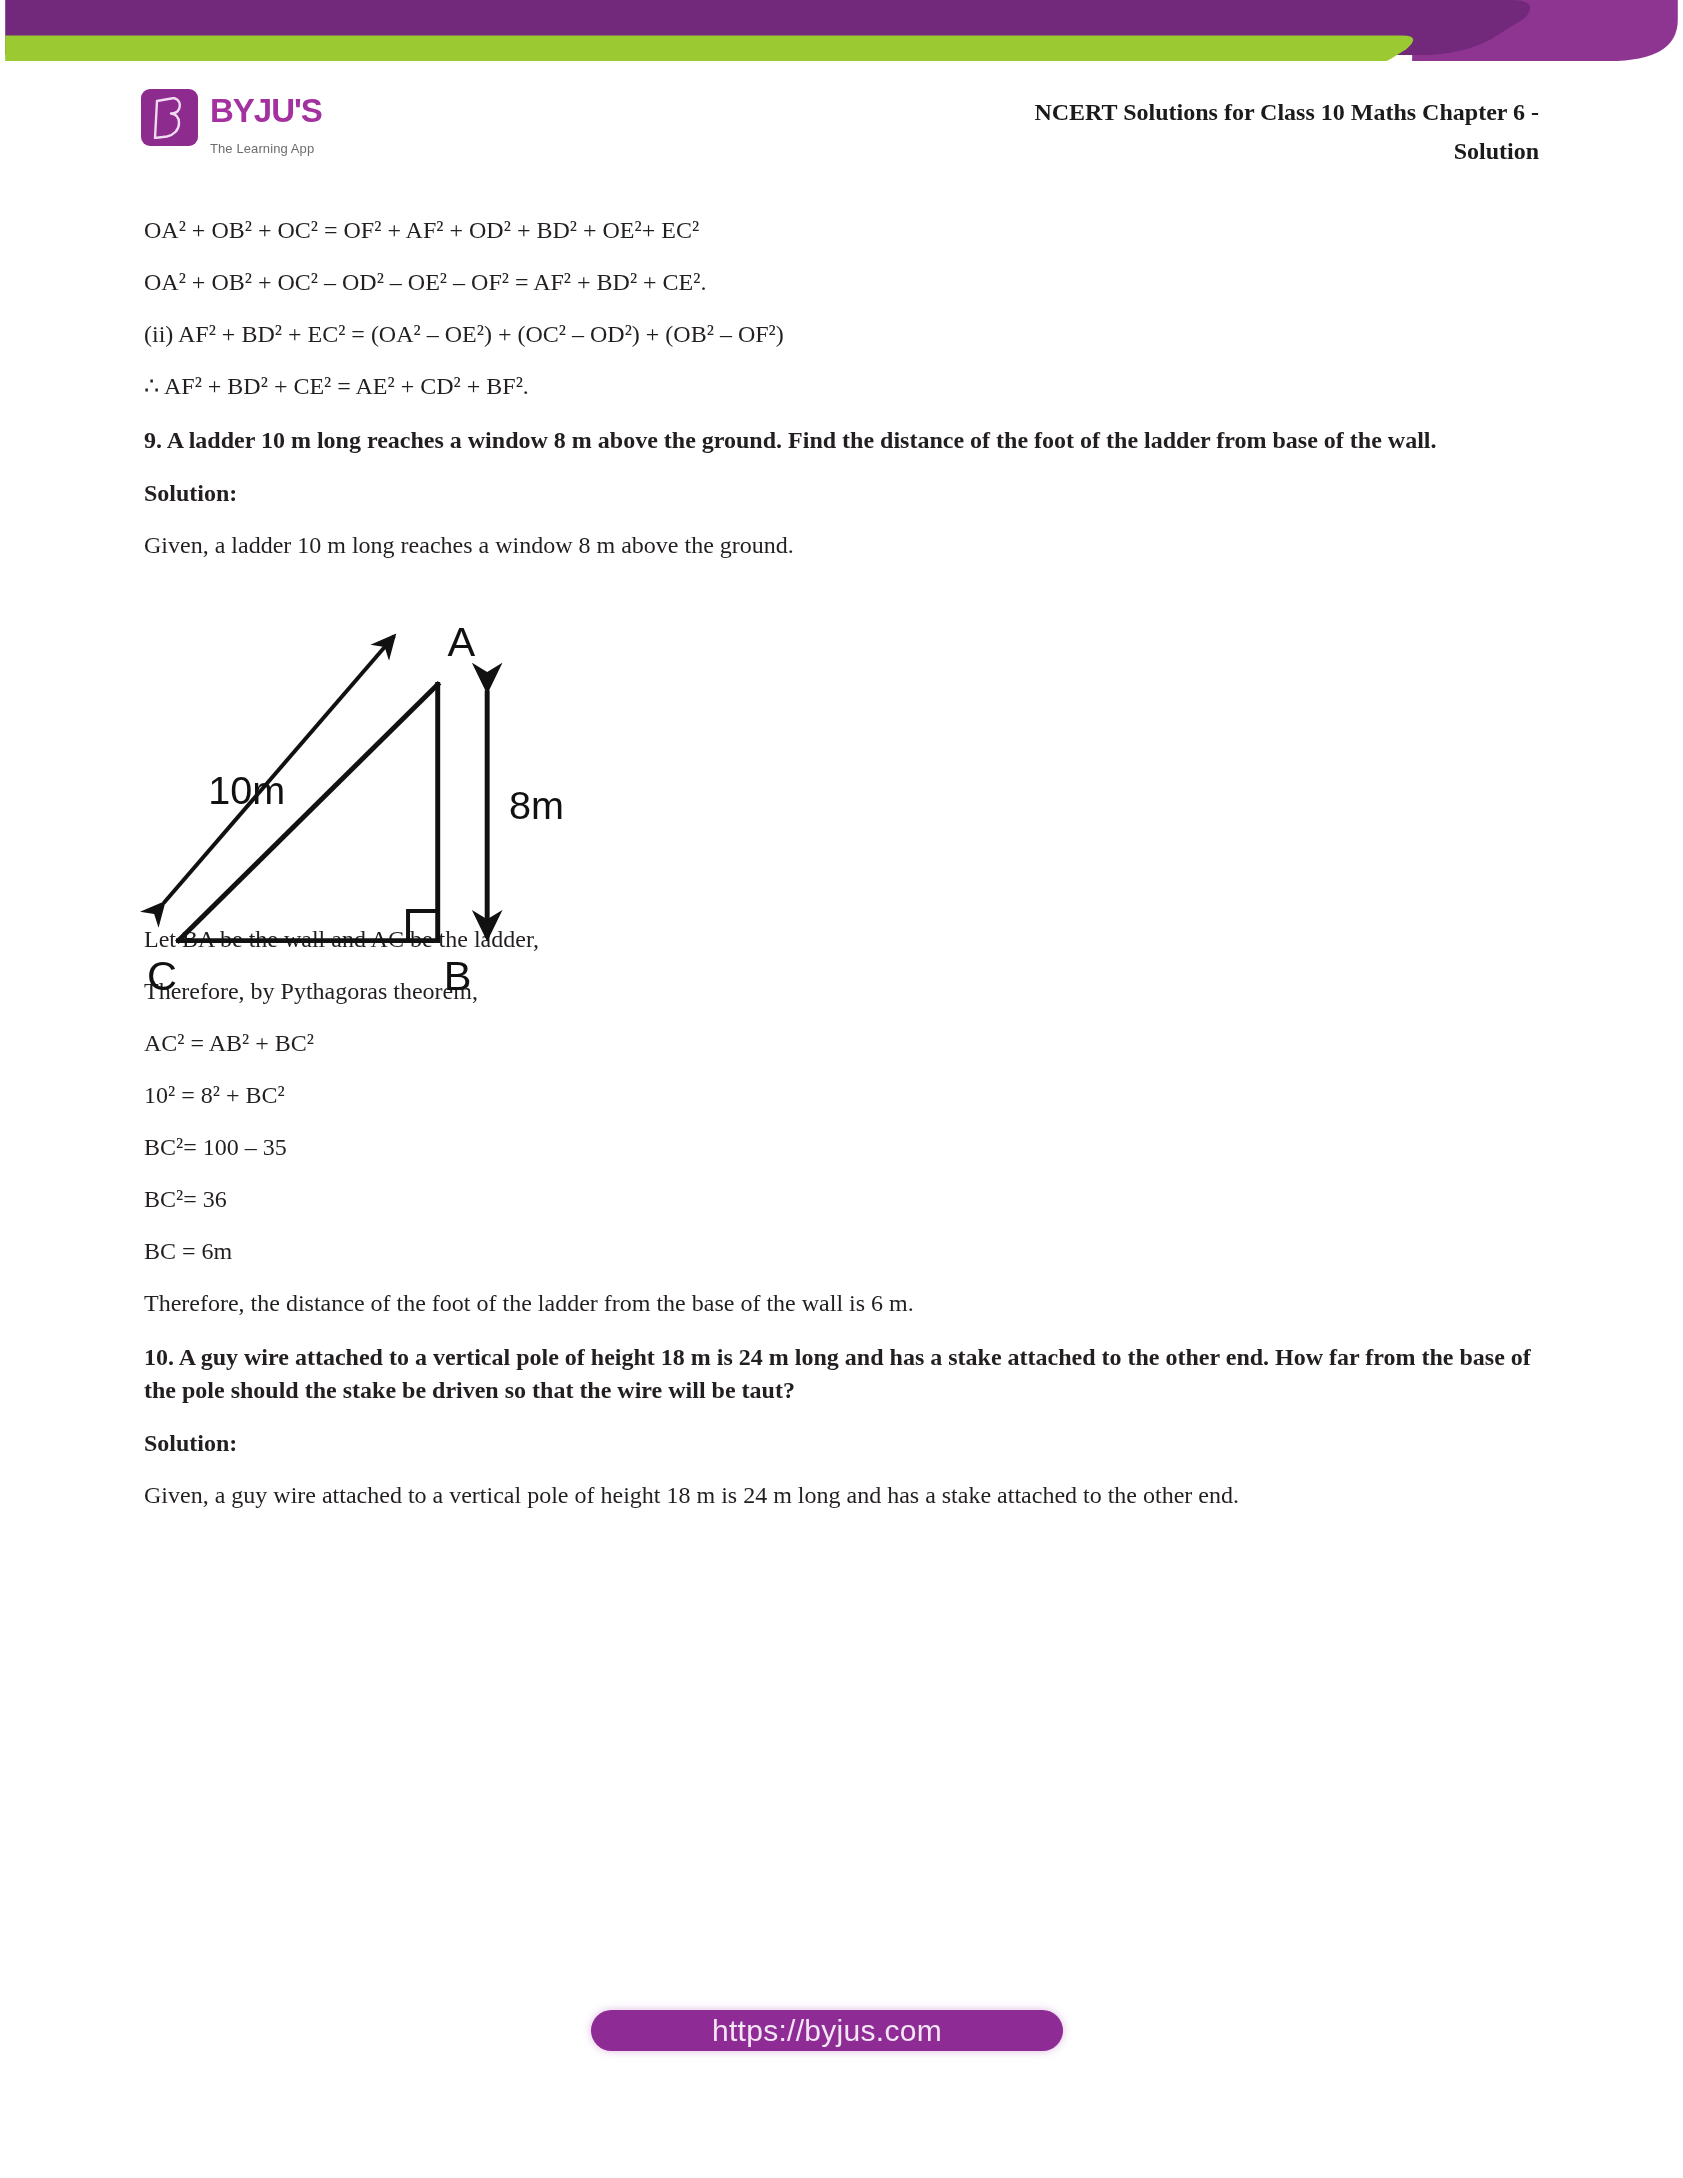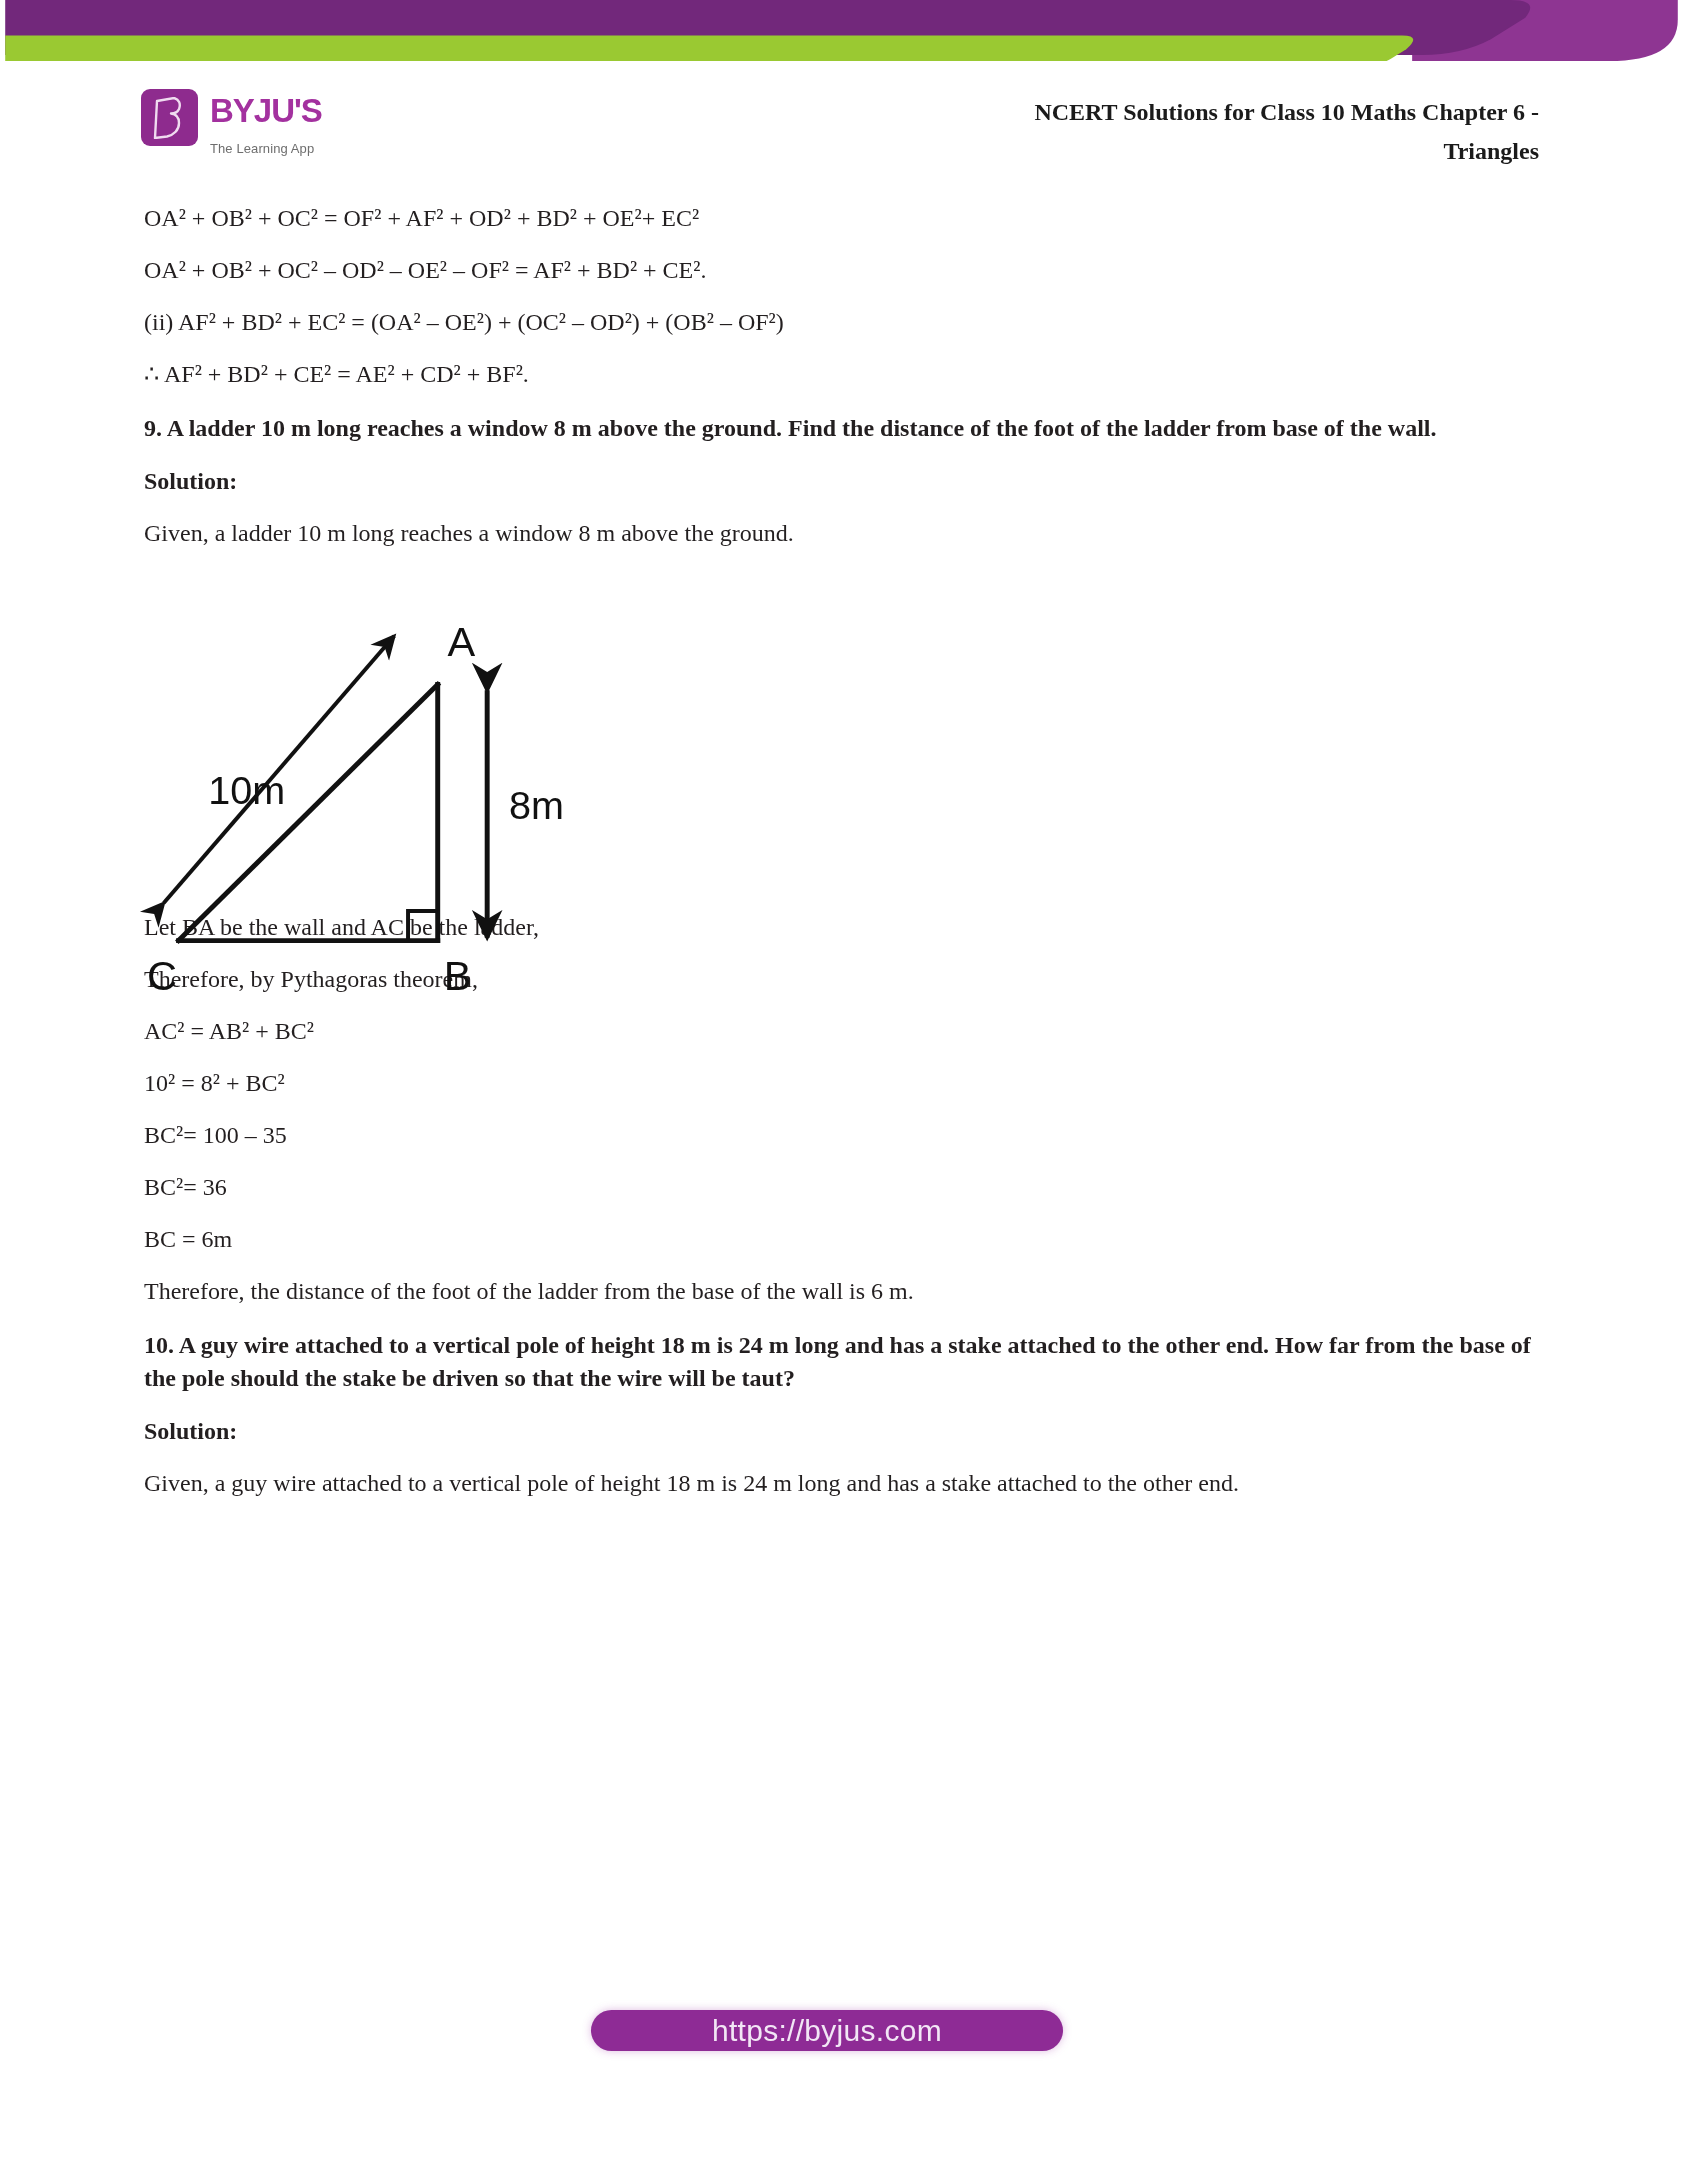--- a/index.html
+++ b/index.html
@@ -82,21 +82,21 @@
     font-weight: bold;
     font-size: 24px;
     line-height: 39px;
     color: #1b1b1b;
   }
 
   
   .content {
     position: absolute;
     left: 144px;
-    top: 204px;
+    top: 216px;
     width: 1396px;
   }
   .line {
     font-family: "Liberation Serif", serif;
     font-size: 24px;
     line-height: 29px;
     color: #231f20;
     margin-bottom: 23px;
     white-space: pre-wrap;
   }
@@ -161,21 +161,21 @@
     </svg>
   </div>
   <div class="logo-text-block">
     <div class="logo-word">BYJU'S</div>
     <div class="logo-tag">The Learning App</div>
   </div>
 </div>
 
 <div class="page-title">
   <div>NCERT Solutions for Class 10 Maths Chapter 6 -</div>
-  <div>Triangles</div>
+  <div>Solution</div>
 </div>
 
 <div class="content">
 
   <div class="line">OA² + OB² + OC² = OF² + AF² + OD² + BD² + OE²+ EC²</div>
   <div class="line">OA² + OB² + OC² – OD² – OE² – OF² = AF² + BD² + CE².</div>
   <div class="line">(ii) AF² + BD² + EC² = (OA² – OE²) + (OC² – OD²) + (OB² – OF²)</div>
   <div class="line">∴ AF² + BD² + CE² = AE² + CD² + BF².</div>
 
   <div class="line q">9. A ladder 10 m long reaches a window 8 m above the ground. Find the distance of the foot of the ladder from base of the wall.</div>

